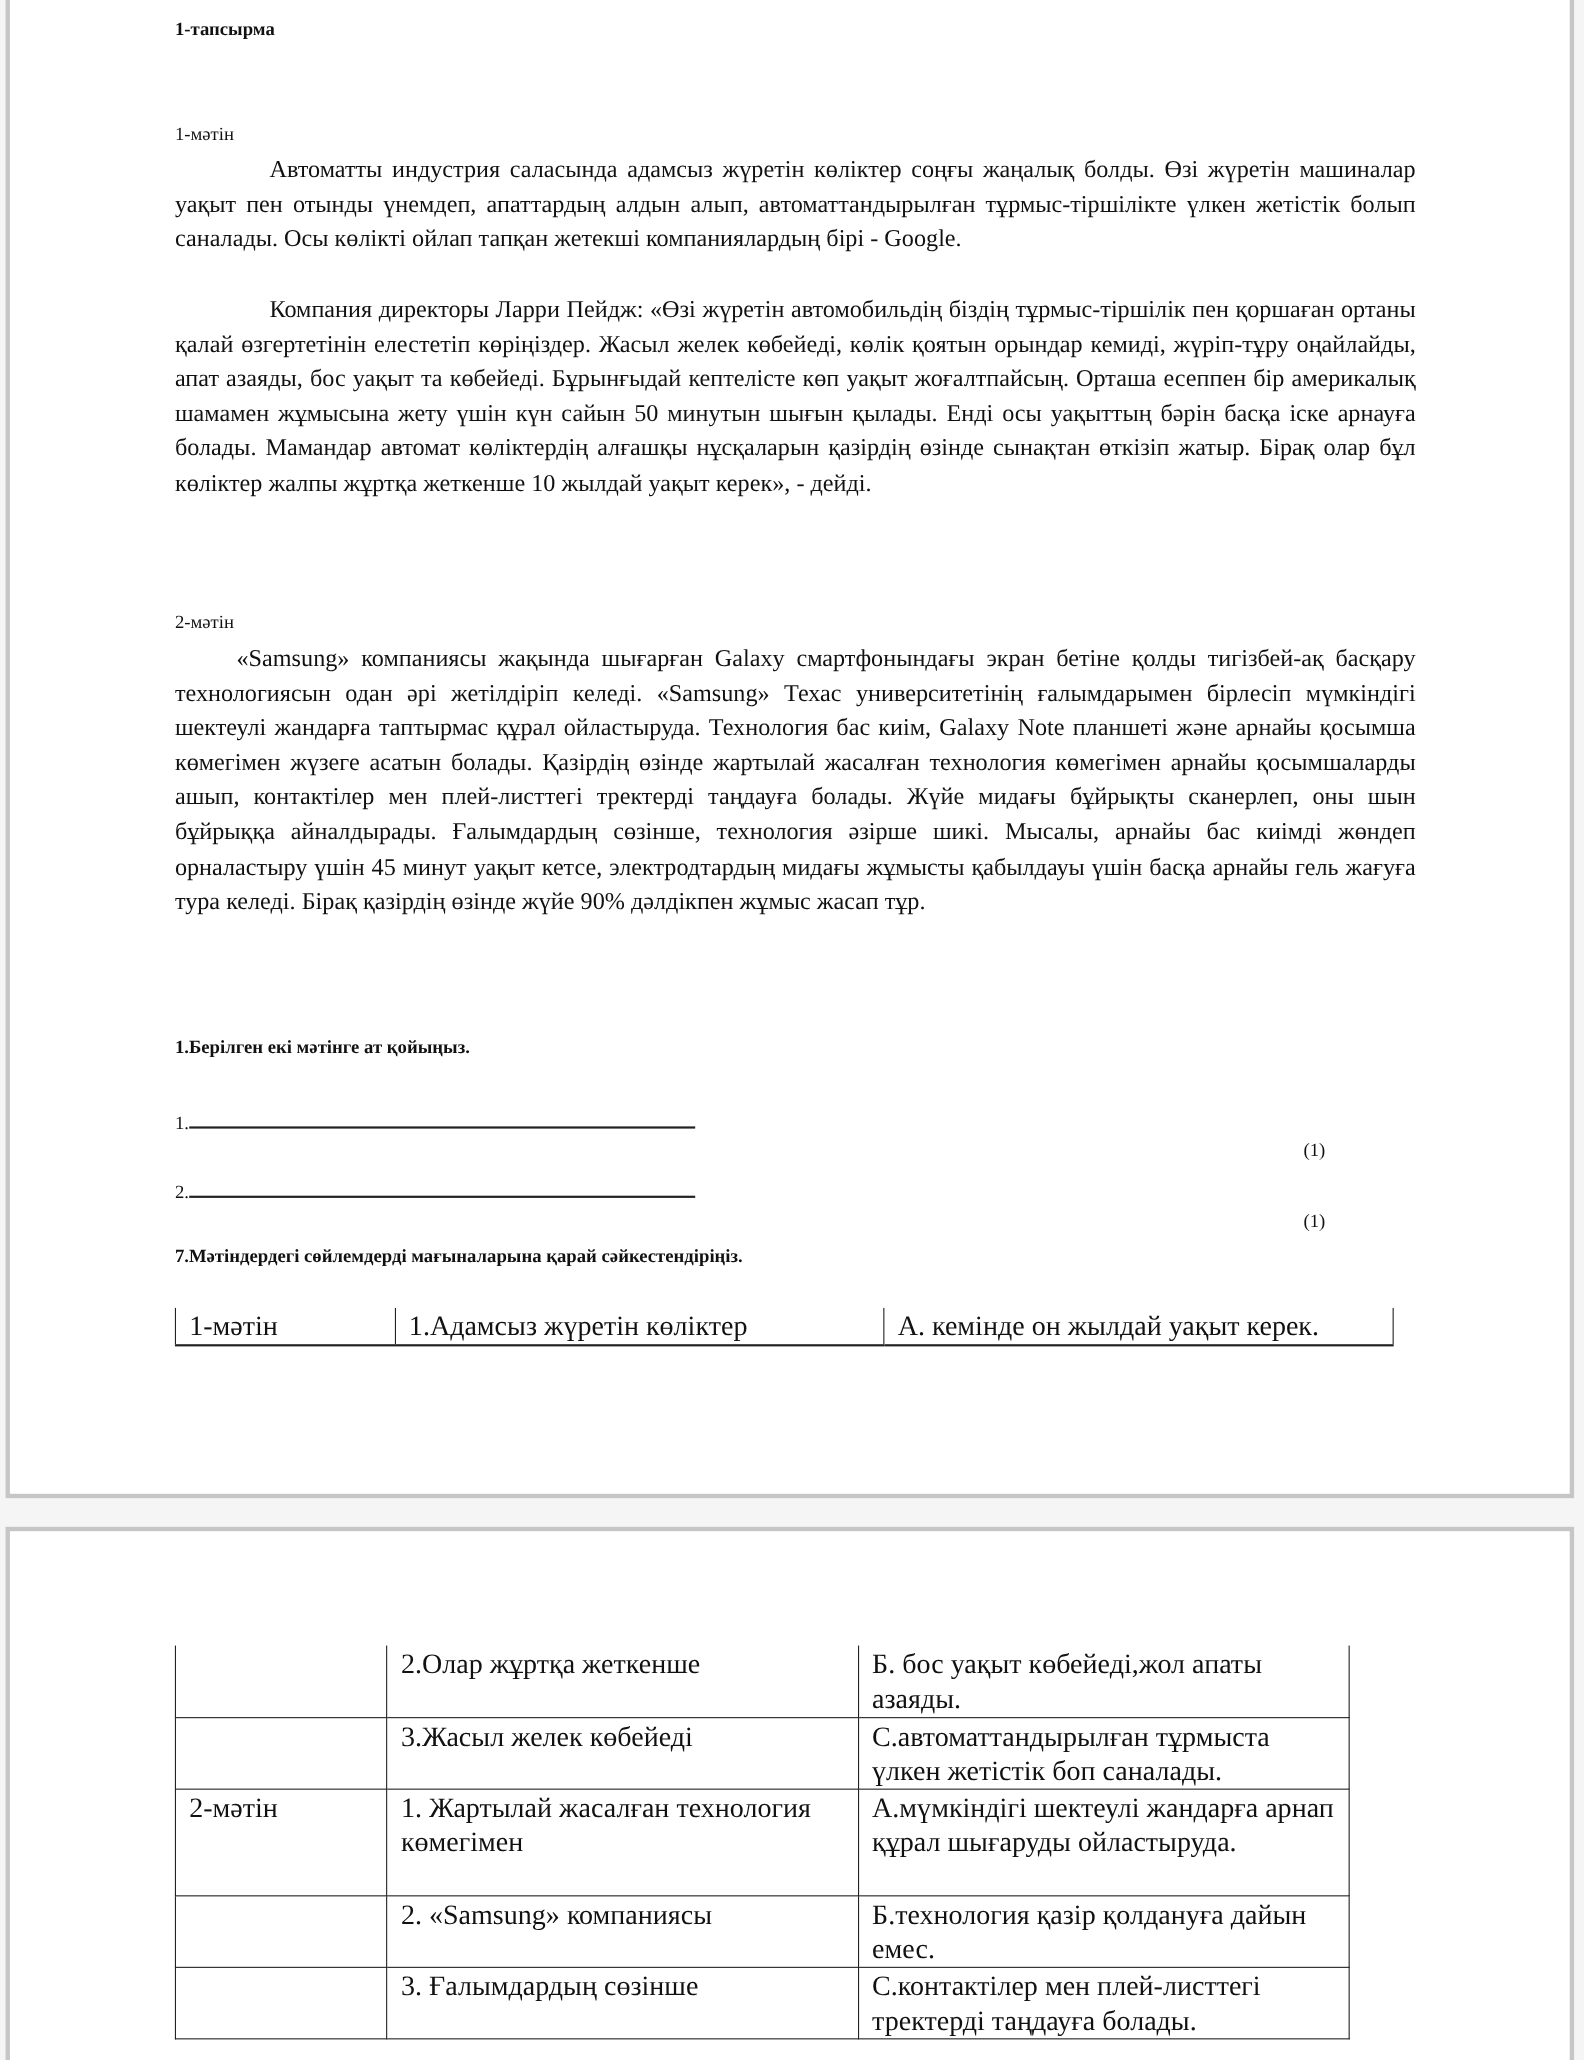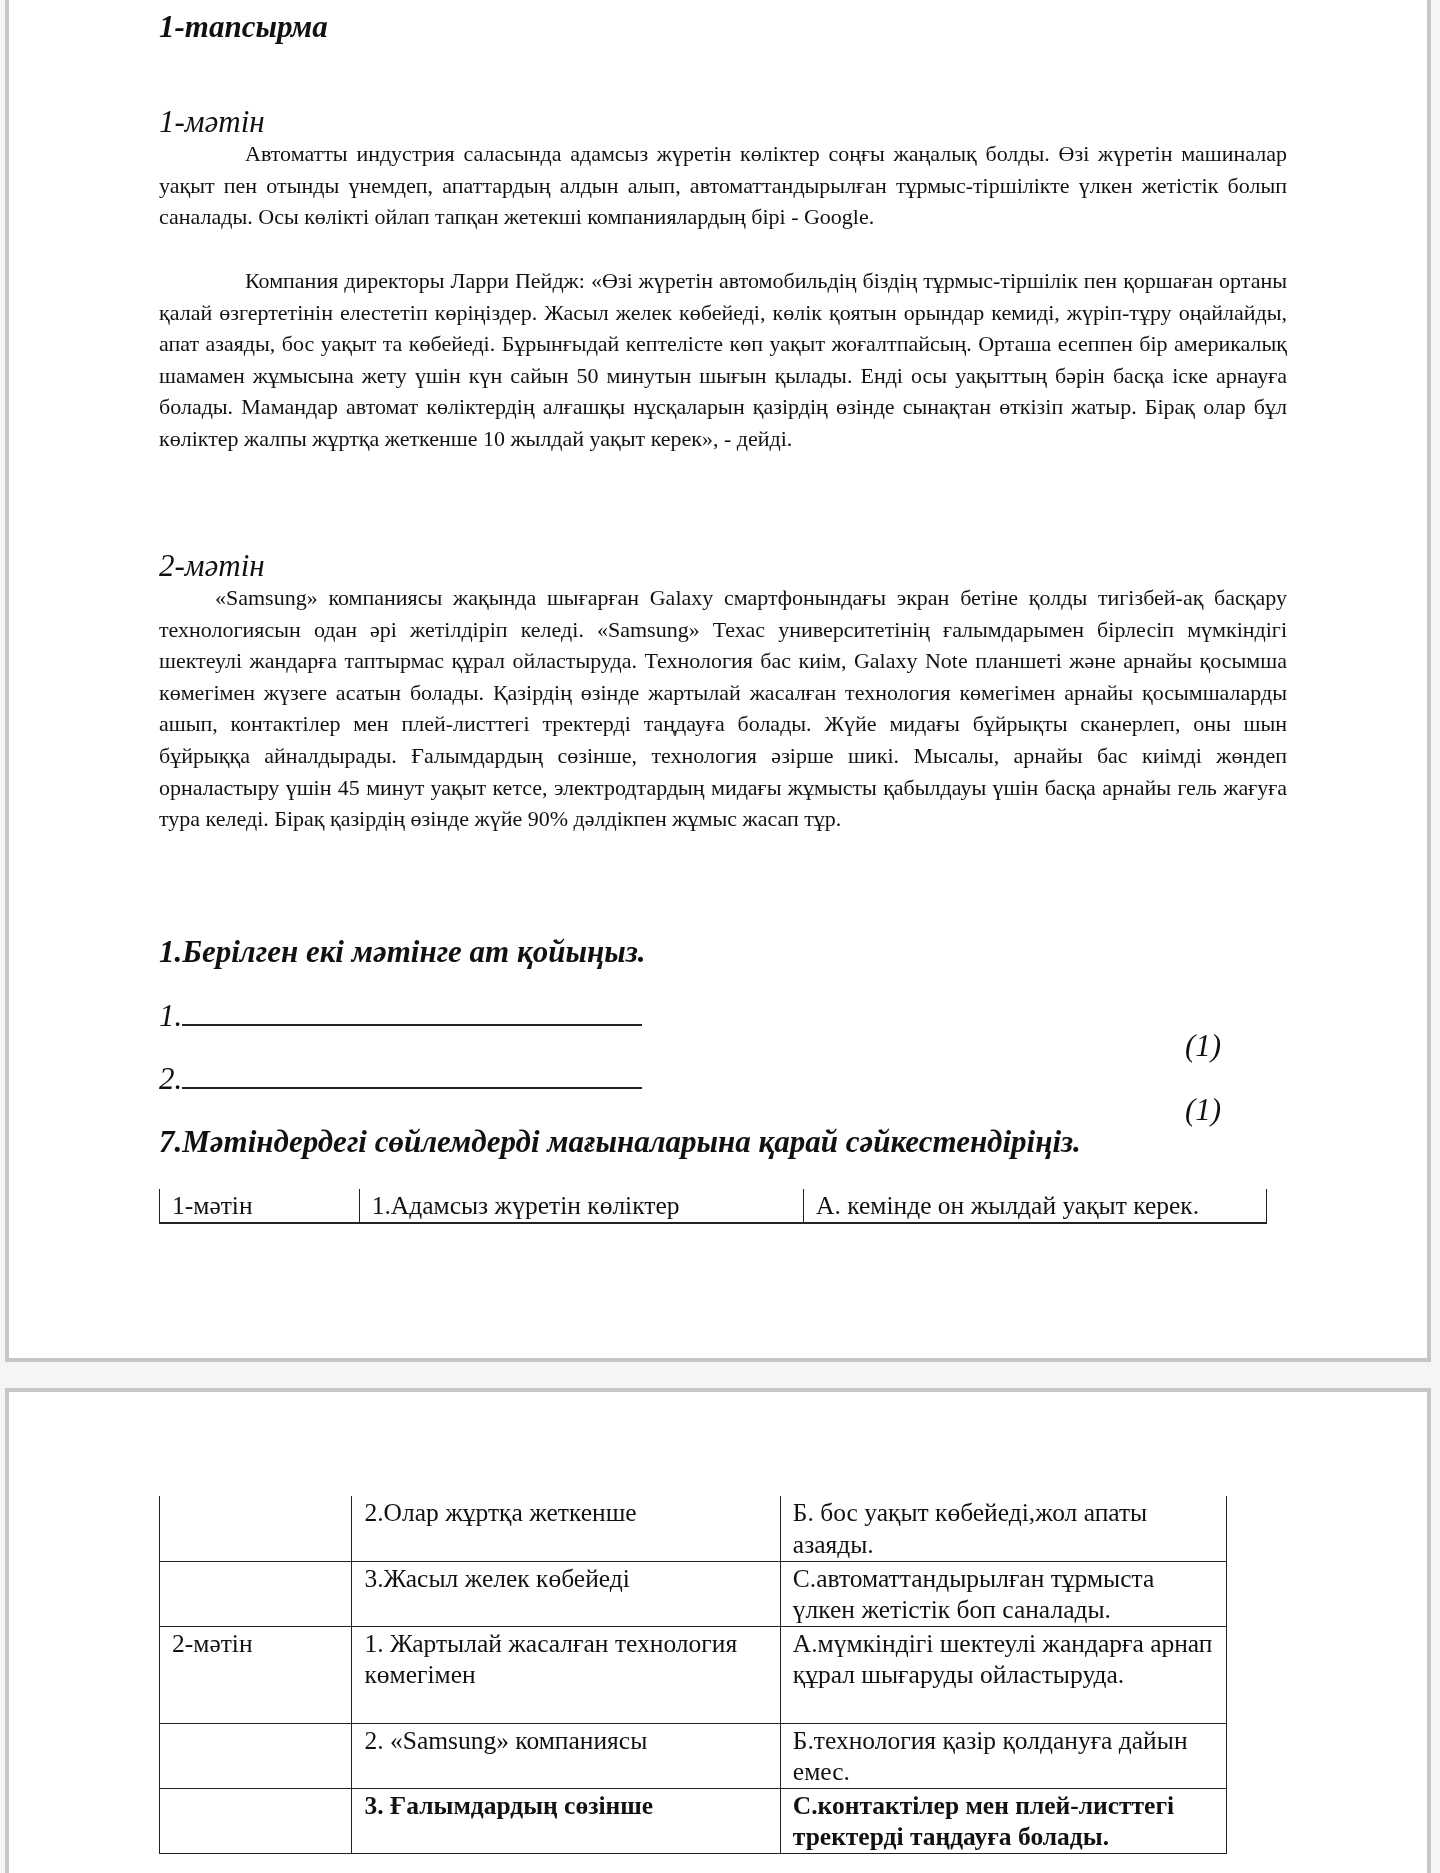--- a/index.html
+++ b/index.html
@@ -14,21 +14,21 @@
     position: absolute; left: 5px; width: 1426px;
     background: #ffffff;
     border: 4px solid #c6c6c6;
     box-sizing: border-box;
   }
   #page1 { top: -4px; height: 1366px; }
   #page2 { top: 1388px; height: 500px; }
 
   .abs { position: absolute; }
   .b { font-weight: bold; }
-  .t26 { font-size: 31px; line-height: 31.6px; font-style: italic; }
+  .t26 { font-size: 17px; line-height: 31.6px; }
   .para {
     position: absolute; left: 150px; width: 1128px;
     font-size: 22px; line-height: 31.6px;
     text-align: justify; margin: 0;
   }
   .indent { text-indent: 86px; }
   .indent2 { text-indent: 56px; }
 
   .blank-line {
     display: inline-block; width: 460px; border-bottom: 2px solid #222;
@@ -103,20 +103,20 @@
     <tr style="height:97px;">
       <td class="c1">2-мәтін</td>
       <td class="c2">1. Жартылай жасалған технология көмегімен</td>
       <td class="c3">А.мүмкіндігі шектеулі жандарға арнап  құрал шығаруды ойластыруда.</td>
     </tr>
     <tr style="height:65px;">
       <td class="c1"></td>
       <td class="c2">2. «Samsung» компаниясы</td>
       <td class="c3">Б.технология қазір қолдануға дайын емес.</td>
     </tr>
-    <tr style="height:65px;font-weight:bold;">
+    <tr style="height:65px;">
       <td class="c1"></td>
       <td class="c2">3. Ғалымдардың сөзінше</td>
       <td class="c3">С.контактілер мен плей-листтегі тректерді таңдауға болады.</td>
     </tr>
   </tbody>
     </table>
 </div>
 
 </body></html>

